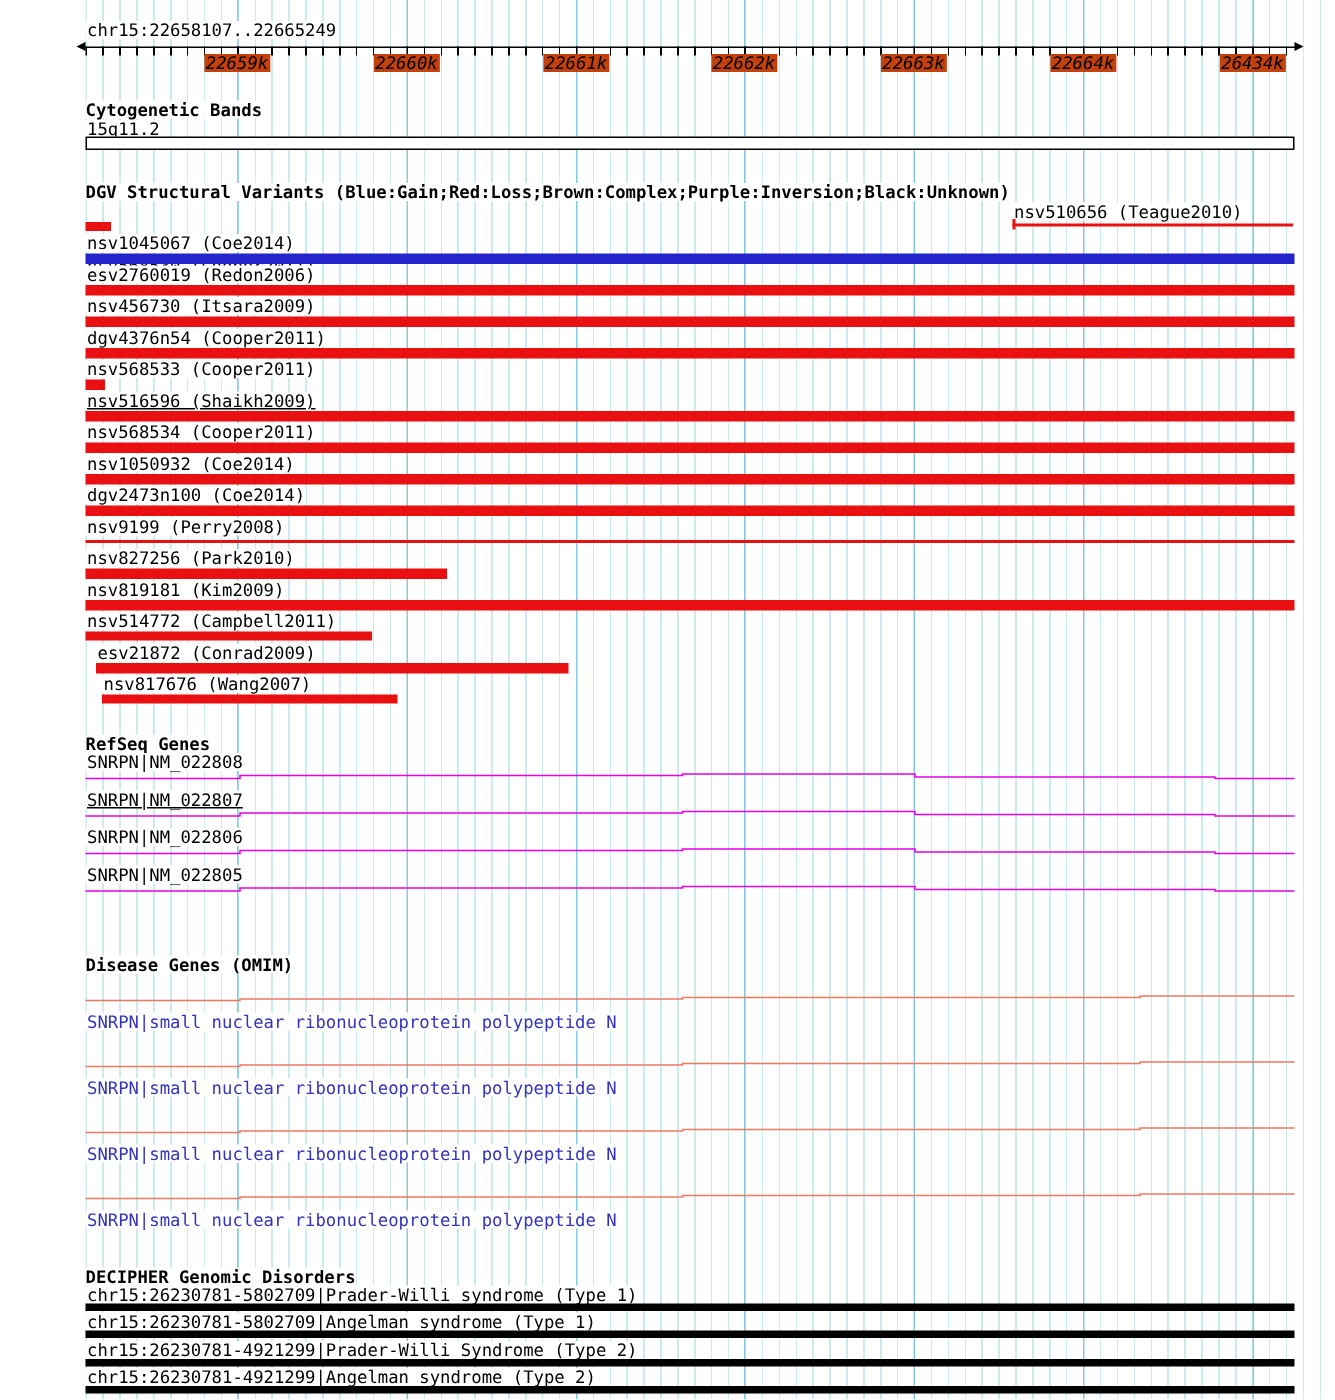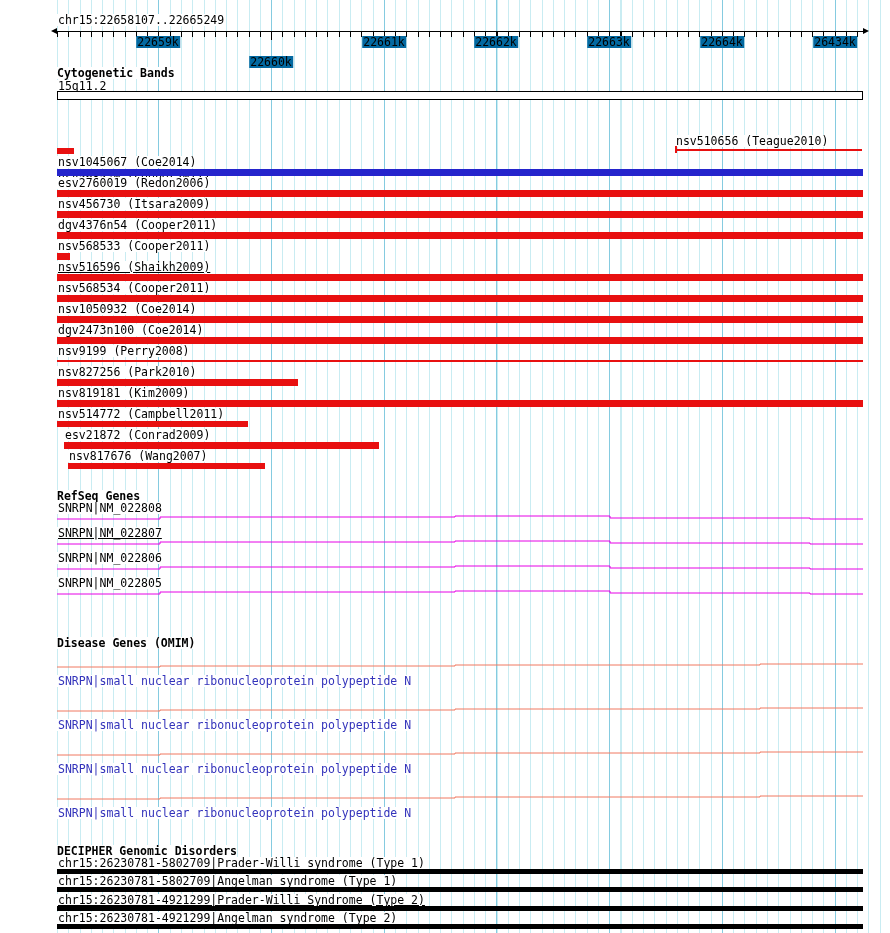--- a/index.html
+++ b/index.html
@@ -16,21 +16,21 @@
     position:absolute; left:57px; top:0; width:833px; height:933px;
     background:repeating-linear-gradient(90deg, #c9ecf2 0px, #c9ecf2 1px, transparent 1px, transparent 11.27px);
   }
   .gridMajor { position:absolute; top:0; width:1px; height:933px; background:#85cbe0; }
   #rulerLine { position:absolute; left:57px; top:31px; width:807px; height:1px; background:#000; }
   #rulerTicksMinor {
     position:absolute; left:57px; top:31px; width:807px; height:6px;
     background:repeating-linear-gradient(90deg, #000 0px, #000 1px, transparent 1px, transparent 11.27px);
   }
   .rulerTickMajor { position:absolute; top:31px; width:1px; height:9px; background:#000; }
-  .tickLabel { position:absolute; top:36px; background:#0369a1; transform:translateX(-50%); padding:0 1px; }
+  .tickLabel { position:absolute; top:36px; background:#c2410c; transform:translateX(-50%); padding:0 1px;font-style:italic; }
   .arrow { position:absolute; width:0; height:0; border-top:3px solid transparent; border-bottom:3px solid transparent; }
   #arrowLeft  { left:51px; top:28px; border-right:6px solid #000; }
   #arrowRight { left:863px; top:28px; border-left:6px solid #000; }
   #bandRect { position:absolute; left:57px; top:91px; width:806px; height:9px; border:1px solid #000; background:#fff; }
   #svgLayer { position:absolute; left:0; top:0; pointer-events:none; }
 </style>
 </head>
 <body>
 
 <div id="canvas">
@@ -48,37 +48,38 @@
 
   <div class="lbl" style="left:57px; top:14px;">chr15:22658107..22665249</div>
   <div id="rulerLine"></div>
   <div id="rulerTicksMinor"></div>
   <div class="arrow" id="arrowLeft"></div>
   <div class="arrow" id="arrowRight"></div>
   <div id="rulerMajorTicks">
       <div class="rulerTickMajor" style="left: 158px;"></div>
       <div class="tickLabel" style="left: 158px;">22659k</div>
       <div class="rulerTickMajor" style="left: 271px;"></div>
-      <div class="tickLabel" style="left: 271px; margin-top: 20px;">22660k</div>
+      <div class="tickLabel" style="left: 271px;">22660k</div>
       <div class="rulerTickMajor" style="left: 384px;"></div>
       <div class="tickLabel" style="left: 384px;">22661k</div>
       <div class="rulerTickMajor" style="left: 496px;"></div>
       <div class="tickLabel" style="left: 496px;">22662k</div>
       <div class="rulerTickMajor" style="left: 609px;"></div>
       <div class="tickLabel" style="left: 609px;">22663k</div>
       <div class="rulerTickMajor" style="left: 722px;"></div>
       <div class="tickLabel" style="left: 722px;">22664k</div>
       <div class="rulerTickMajor" style="left: 835px;"></div>
       <div class="tickLabel" style="left: 835px;">26434k</div>
     </div>
 
   <div class="hdr" style="left:57px; top:67px;">Cytogenetic Bands</div>
   <div class="lbl" style="left:57px; top:80px;">15q11.2</div>
   <div id="bandRect"></div>
 
+  <div class="hdr" style="left:57px; top:122px;">DGV Structural Variants (Blue:Gain;Red:Loss;Brown:Complex;Purple:Inversion;Black:Unknown)</div>
   <div id="dgvRows">
       <div class="lbl" style="left: 57px; top: 135px; margin-top: 36px;">nsv568530 (Cooper2011)</div>
       <div class="bar" style="left: 57px; top: 148px; width: 17px; height: 6px; background: rgb(232, 16, 16);"></div>
       <div class="lbl" style="left: 57px; top: 156px;">nsv1045067 (Coe2014)</div>
       <div class="bar" style="left: 57px; top: 169px; width: 806px; height: 7px; background: rgb(36, 36, 204);"></div>
       <div class="lbl" style="left: 57px; top: 177px;">esv2760019 (Redon2006)</div>
       <div class="bar" style="left: 57px; top: 190px; width: 806px; height: 7px; background: rgb(232, 16, 16);"></div>
       <div class="lbl" style="left: 57px; top: 198px;">nsv456730 (Itsara2009)</div>
       <div class="bar" style="left: 57px; top: 211px; width: 806px; height: 7px; background: rgb(232, 16, 16);"></div>
       <div class="lbl" style="left: 57px; top: 219px;">dgv4376n54 (Cooper2011)</div>
@@ -125,21 +126,21 @@
       <div class="lbl" style="left: 57px; top: 763px; color: rgb(51, 51, 187);">SNRPN|small nuclear ribonucleoprotein polypeptide N</div>
       <div class="lbl" style="left: 57px; top: 807px; color: rgb(51, 51, 187);">SNRPN|small nuclear ribonucleoprotein polypeptide N</div>
     </div>
 
   <div class="hdr" style="left:57px; top:845px;">DECIPHER Genomic Disorders</div>
   <div id="decipherRows">
       <div class="lbl" style="left: 57px; top: 857px;">chr15:26230781-5802709|Prader-Willi syndrome (Type 1)</div>
       <div class="bar" style="left: 57px; top: 869px; width: 806px; height: 5px; background: rgb(0, 0, 0);"></div>
       <div class="lbl" style="left: 57px; top: 875px;">chr15:26230781-5802709|Angelman syndrome (Type 1)</div>
       <div class="bar" style="left: 57px; top: 887px; width: 806px; height: 5px; background: rgb(0, 0, 0);"></div>
-      <div class="lbl" style="left: 57px; top: 894px; text-decoration: underline;">chr15:26230781-4921299|Prader-Willi Syndrome (Type 2)</div>
+      <div class="lbl" style="left: 57px; top: 894px;">chr15:26230781-4921299|Prader-Willi Syndrome (Type 2)</div>
       <div class="bar" style="left: 57px; top: 906px; width: 806px; height: 5px; background: rgb(0, 0, 0);"></div>
       <div class="lbl" style="left: 57px; top: 912px;">chr15:26230781-4921299|Angelman syndrome (Type 2)</div>
       <div class="bar" style="left: 57px; top: 924px; width: 806px; height: 5px; background: rgb(0, 0, 0);"></div>
     </div>
 
   <svg id="svgLayer" width="890" height="933">
       <path d="M57 519H160V517H455V516H610V518H810V519H863" fill="none" stroke="#e600e6" stroke-width="1"></path>
       <path d="M57 544H160V542H455V541H610V543H810V544H863" fill="none" stroke="#e600e6" stroke-width="1"></path>
       <path d="M57 569H160V567H455V566H610V568H810V569H863" fill="none" stroke="#e600e6" stroke-width="1"></path>
       <path d="M57 594H160V592H455V591H610V593H810V594H863" fill="none" stroke="#e600e6" stroke-width="1"></path>

